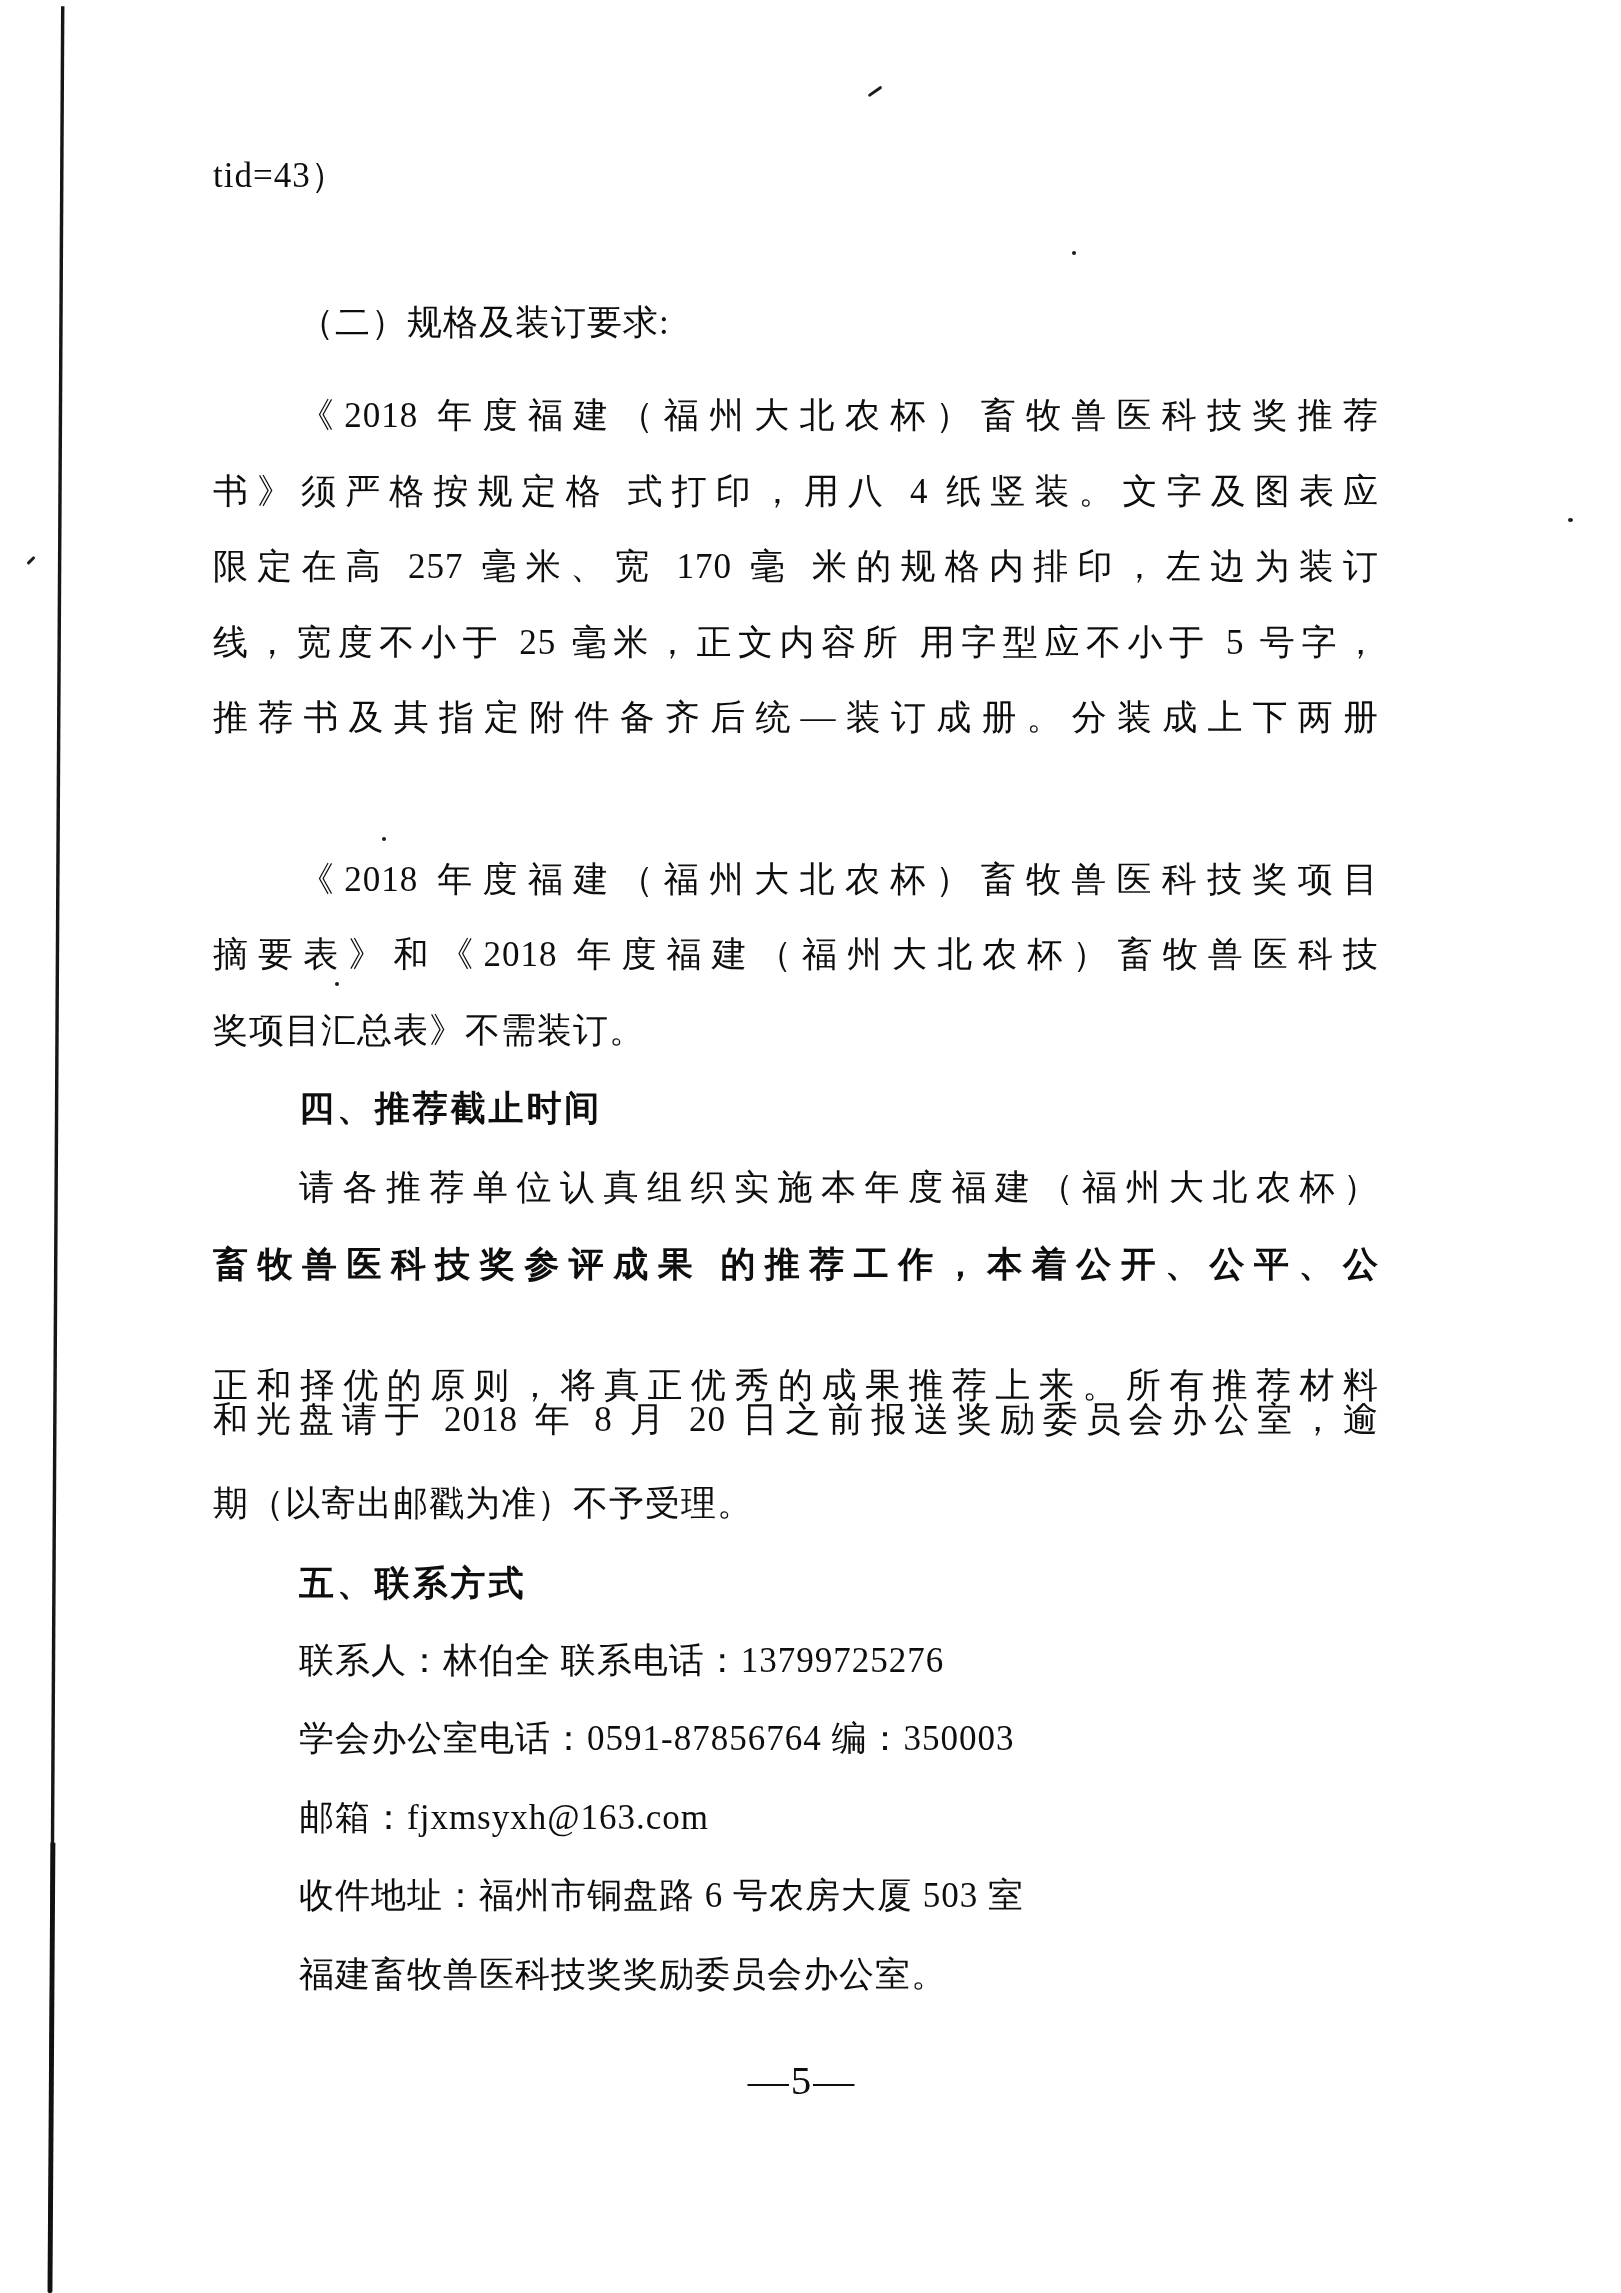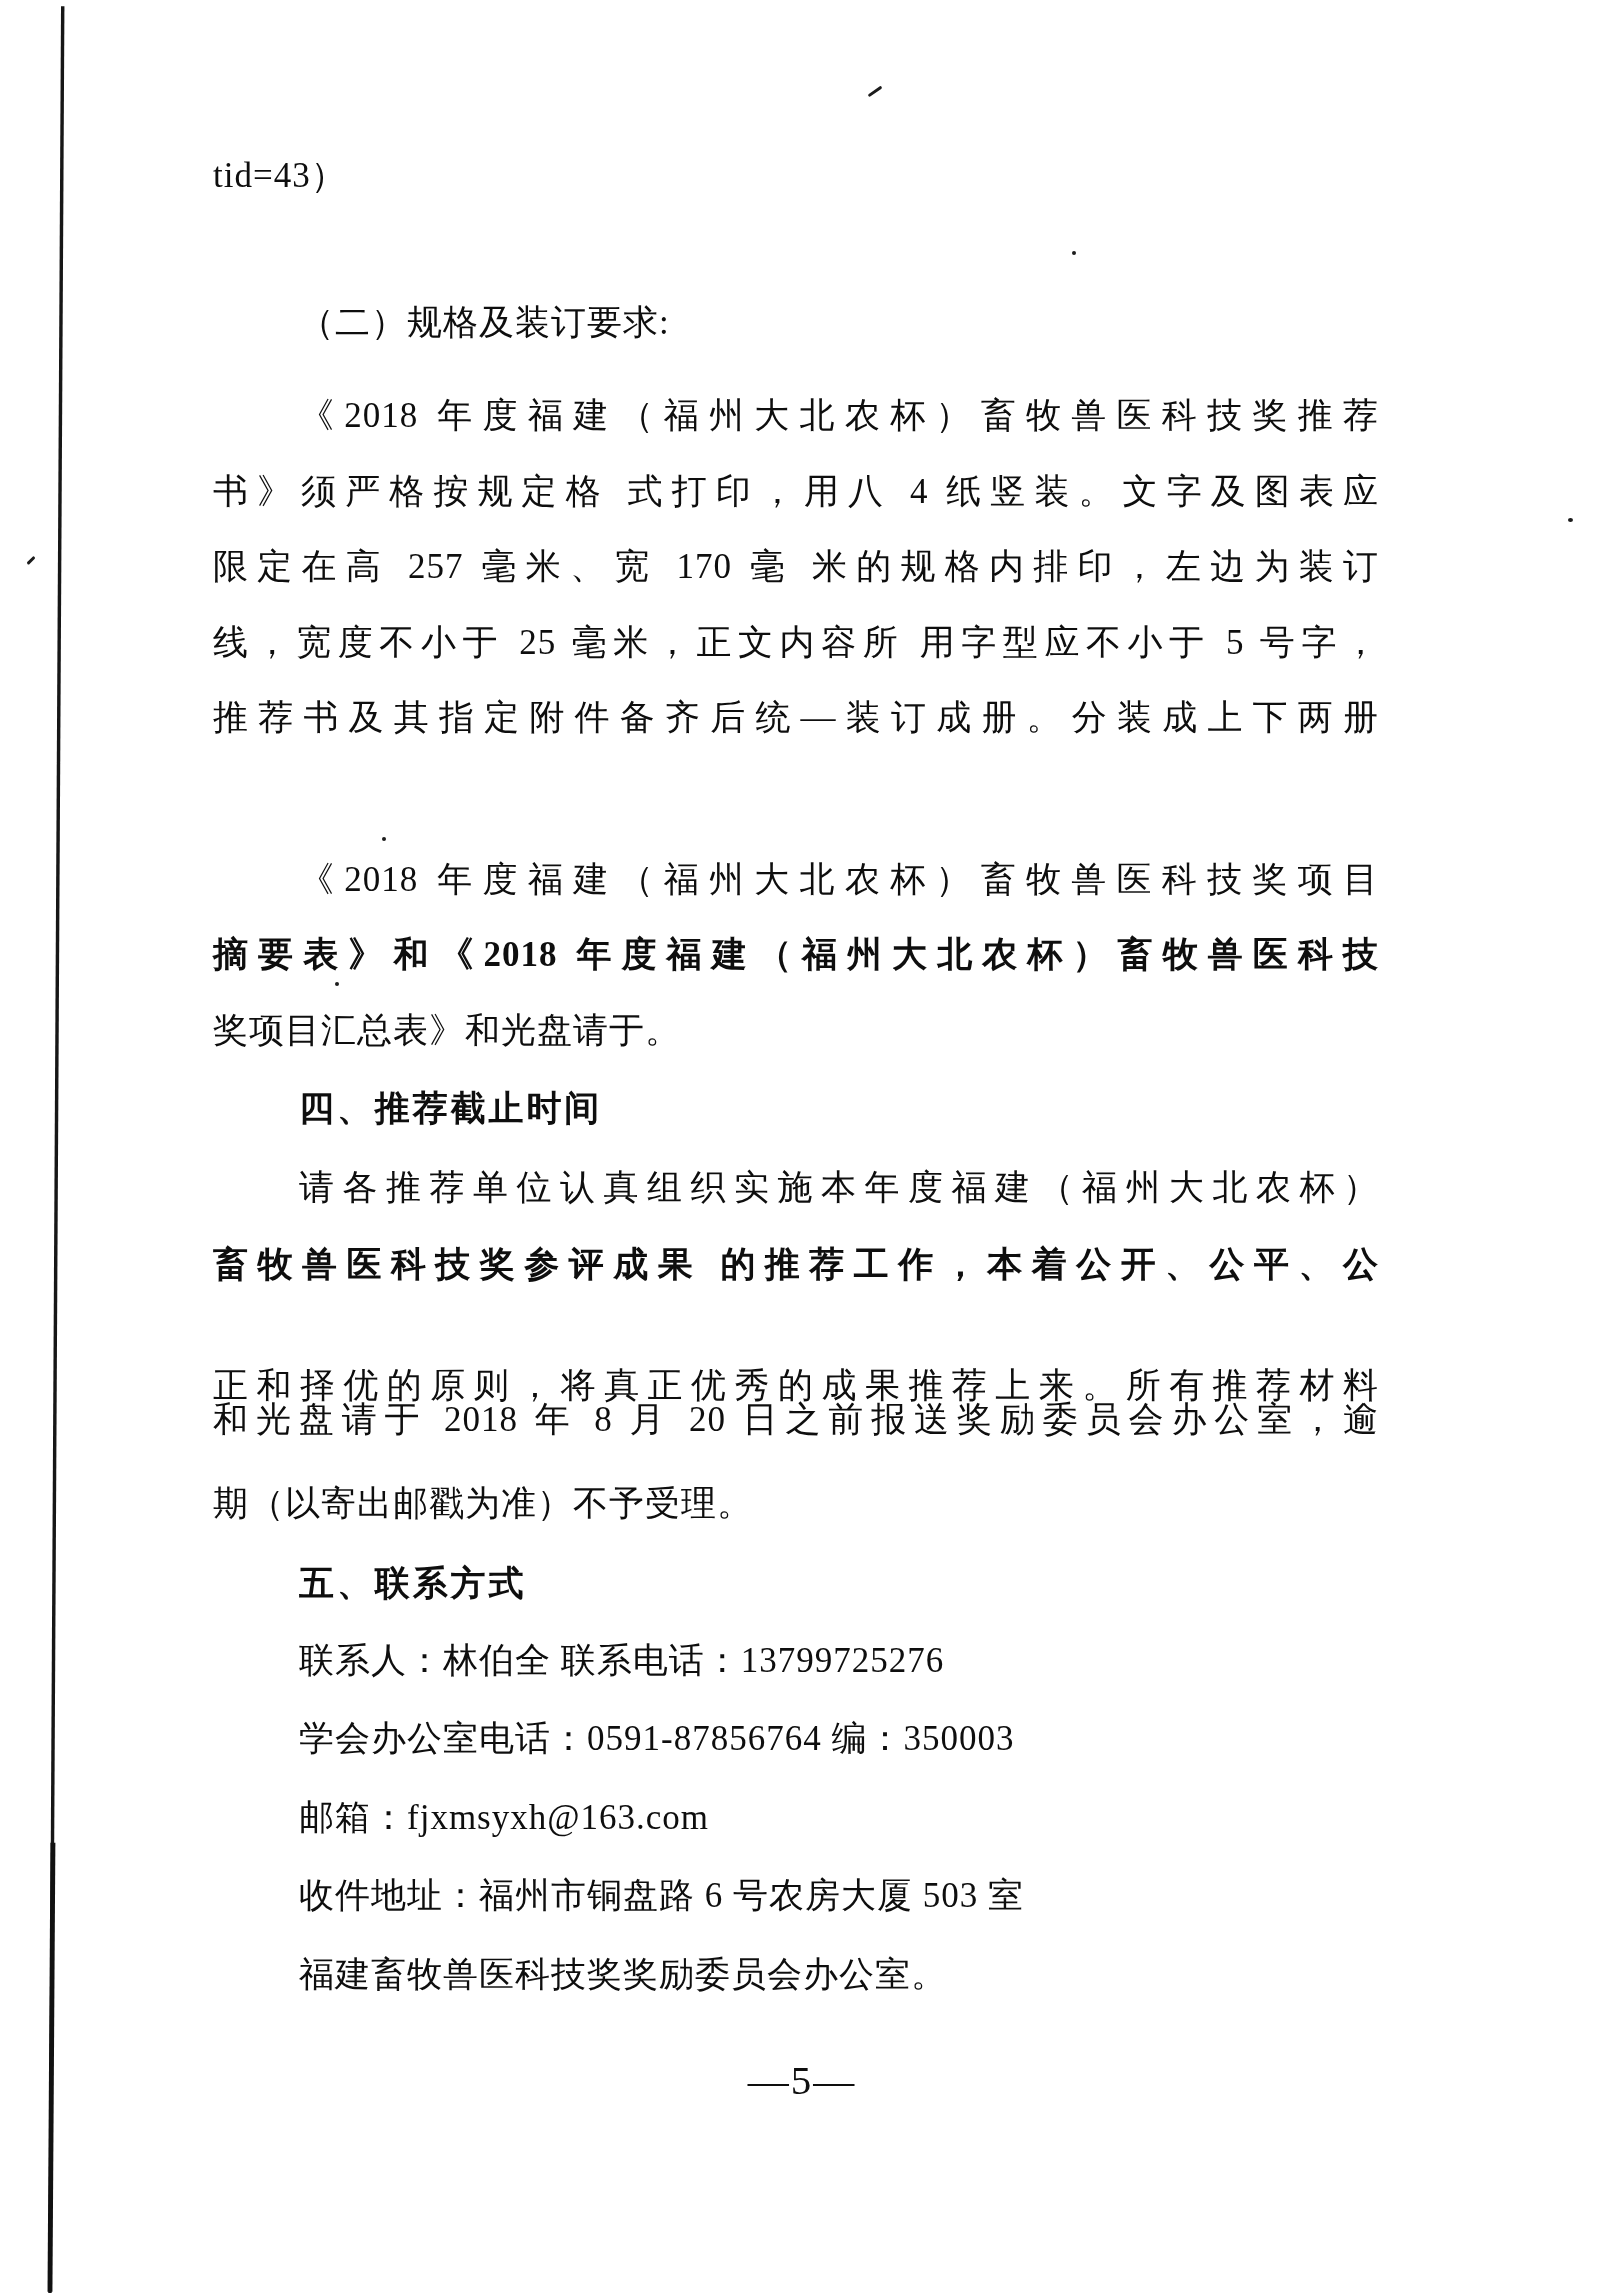--- a/index.html
+++ b/index.html
@@ -40,21 +40,21 @@
   .speck{position:absolute;background:#1c1c1c;border-radius:2px;}
   .s1{left:867px;top:90px;width:15.7px;height:2.9px;transform:rotate(-35deg);}
   .s2{left:1568px;top:518px;width:4.9px;height:3.9px;border-radius:50%;}
   .s3{left:25.5px;top:559px;width:9.8px;height:2.9px;transform:rotate(-45deg);}
   .s4{left:382px;top:837px;width:3.9px;height:3.9px;}
   .s5{left:335px;top:982px;width:3.9px;height:3.9px;}
   .s6{left:1072px;top:251px;width:3.9px;height:3.9px;}
   
   .t1{top:147px;} .t2{top:294px;} .t3{top:387px;} .t4{top:463px;}
   .t5{top:538px;} .t6{top:614px;} .t7{top:689px;} .t8{top:771px;}
-  .t9{top:851px;} .t10{top:926px;font-weight:bold;} .t11{top:1002px;} .t12{top:1079px;}
+  .t9{top:851px;} .t10{top:926px;} .t11{top:1002px;} .t12{top:1079px;}
   .t13{top:1159px;} .t14{top:1236px;font-weight:bold;} .t15{top:1313px;margin-top:44px;} .t16{top:1391px;}
   .t17{top:1475px;} .t18{top:1554px;} .t19{top:1632px;} .t20{top:1710px;}
   .t21{top:1789px;} .t22{top:1867px;} .t23{top:1946px;}
 </style>
 </head>
 <body>
 
 <div class="page" style="--paper: #ffffff; --ink: #0e0e0e;">
 
   <svg class="scanline" width="1621" height="2294" viewBox="0 0 1654 2340">
@@ -71,21 +71,21 @@
 
   <div class="ln t1">tid=43）</div>
   <div class="ln t2 ind">（二）规格及装订要求:</div>
   <div class="ln t3 ind j">《2018 年度福建（福州大北农杯）畜牧兽医科技奖推荐</div>
   <div class="ln t4 j">书》须严格按规定格 式打印，用八 4 纸竖装。文字及图表应</div>
   <div class="ln t5 j">限定在高 257 毫米、宽 170 毫 米的规格内排印，左边为装订</div>
   <div class="ln t6 j">线，宽度不小于 25 毫米，正文内容所 用字型应不小于 5 号字，</div>
   <div class="ln t7 j">推荐书及其指定附件备齐后统—装订成册。分装成上下两册</div>
   <div class="ln t9 ind j">《2018 年度福建（福州大北农杯）畜牧兽医科技奖项目</div>
   <div class="ln t10 j">摘要表》和《2018 年度福建（福州大北农杯）畜牧兽医科技</div>
-  <div class="ln t11">奖项目汇总表》和光盘请于。</div>
+  <div class="ln t11">奖项目汇总表》不需装订。</div>
   <div class="ln t12 ind b">四、推荐截止时间</div>
   <div class="ln t13 ind j">请各推荐单位认真组织实施本年度福建（福州大北农杯）</div>
   <div class="ln t14 j">畜牧兽医科技奖参评成果 的推荐工作，本着公开、公平、公</div>
   <div class="ln t15 j">正和择优的原则，将真正优秀的成果推荐上来。所有推荐材料</div>
   <div class="ln t16 j">和光盘请于 2018 年 8 月 20 日之前报送奖励委员会办公室，逾</div>
   <div class="ln t17">期（以寄出邮戳为准）不予受理。</div>
   <div class="ln t18 ind b">五、联系方式</div>
   <div class="ln t19 ind">联系人：林伯全 联系电话：13799725276</div>
   <div class="ln t20 ind">学会办公室电话：0591-87856764 编：350003</div>
   <div class="ln t21 ind">邮箱：fjxmsyxh@163.com</div>

